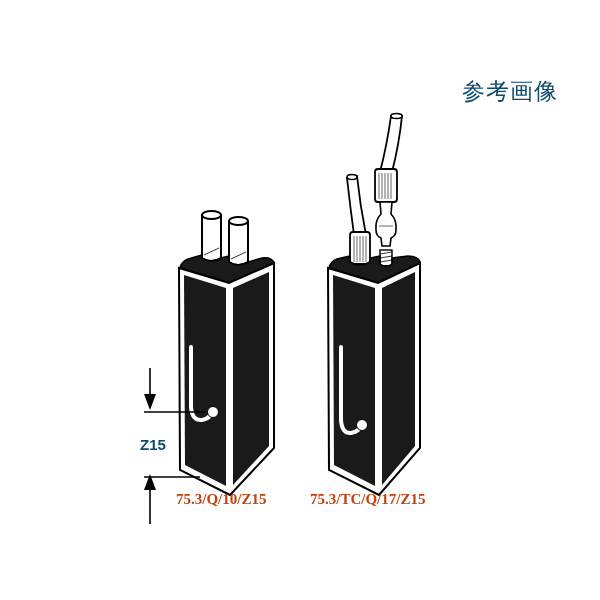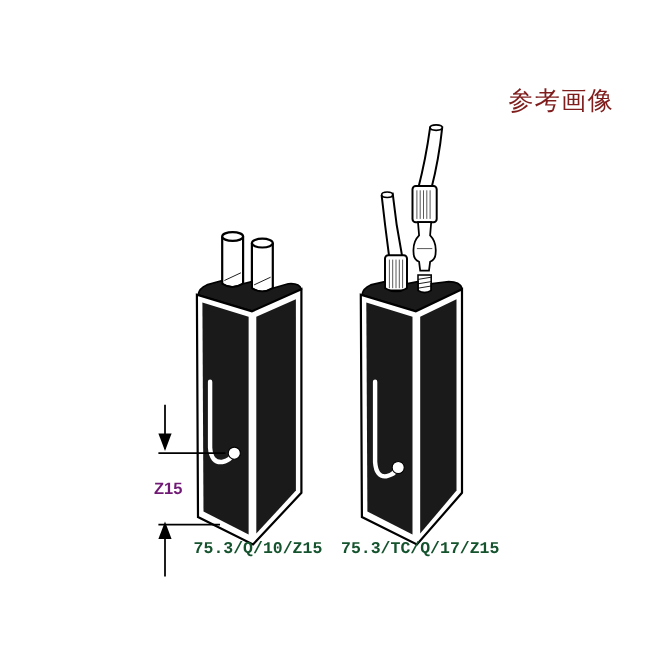--- a/index.html
+++ b/index.html
@@ -1,19 +1,19 @@
 <!DOCTYPE html>
 <html><head>
   <meta charset="utf-8">
   <style>
     html, body { margin: 0; padding: 0; background: #ffffff; }
     body { width: 600px; height: 600px; position: relative; overflow: hidden; font-family: "Liberation Sans", sans-serif; }
-    .ref-label { position: absolute; left: 462px; top: 76px; font-size: 23px; color: #7f1d1d; font-family: "DejaVu Sans", sans-serif; letter-spacing: 1px; }
-    .model-label { position: absolute; font-size: 15px; font-weight: bold; color: #14532d; font-family: Liberation Mono, monospace; }
-    .dim-label { position: absolute; font-size: 15px; font-weight: bold; color: #701a75; font-family: "Liberation Sans", sans-serif; }
+    .ref-label { position: absolute; left: 462px; top: 76px; font-size: 23px; color: #0c4a6e; font-family: "DejaVu Sans", sans-serif; letter-spacing: 1px; }
+    .model-label { position: absolute; font-size: 15px; font-weight: bold; color: #c2410c; font-family: Liberation Serif, serif; }
+    .dim-label { position: absolute; font-size: 15px; font-weight: bold; color: #0c4a6e; font-family: "Liberation Sans", sans-serif; }
     svg.art { position: absolute; left: 0; top: 0; }
   </style>
 </head>
 <body>
 
 <div class="ref-label">参考画像</div>
 
 <svg class="art" width="600" height="600" viewBox="0 0 600 600">
 
   <g>

